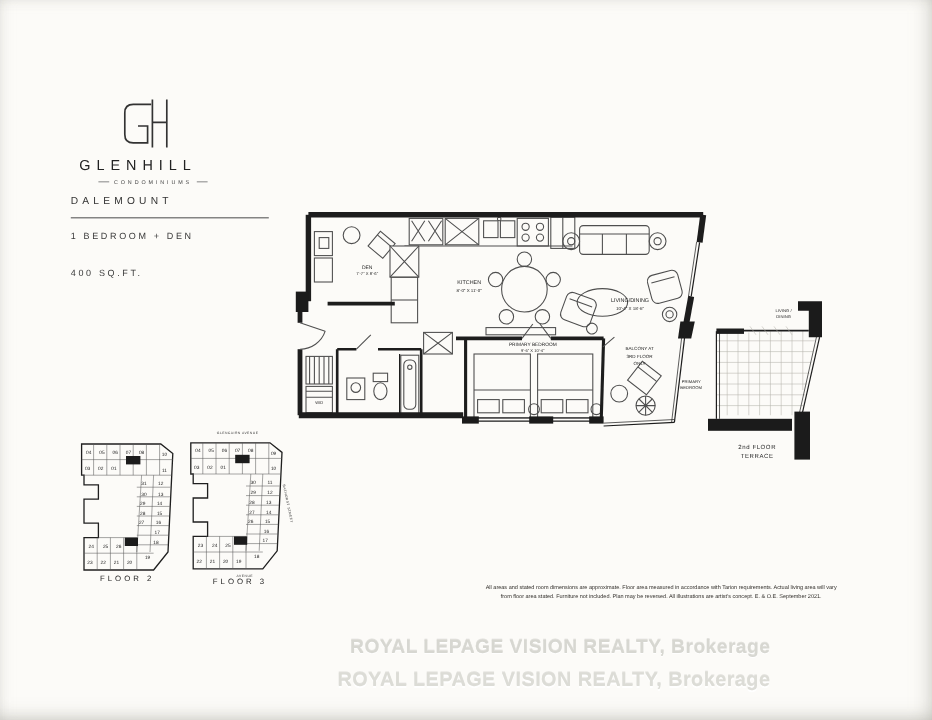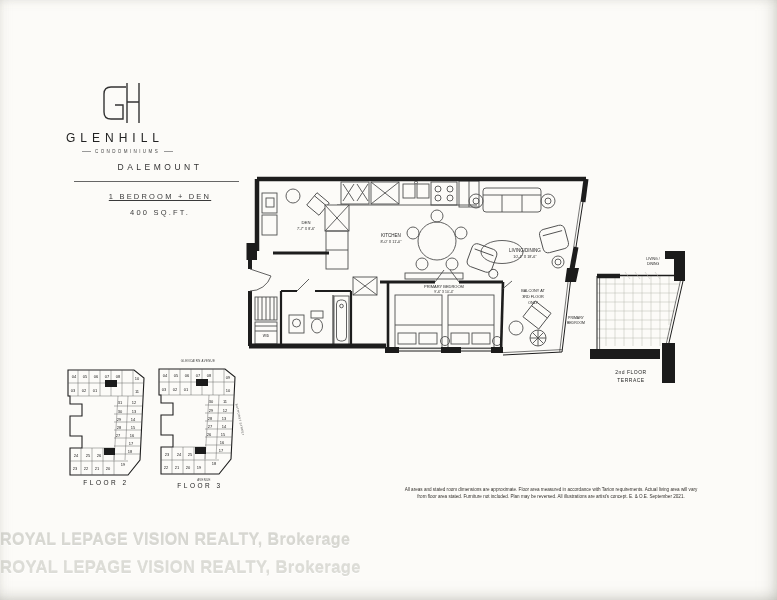--- a/index.html
+++ b/index.html
@@ -10,24 +10,24 @@
                    inset -12px 0 18px -12px rgba(160,160,150,.55),
                    inset 0 8px 12px -10px rgba(190,190,182,.4),
                    inset 10px 0 14px -12px rgba(190,190,182,.35);}
   
   .brand{position:absolute;left:66px;top:80px;width:175px;color:#2e2e2e;}
   .monogram{margin-left:30px;display:block;}
   .brand-name{font-size:12px;letter-spacing:5px;margin-top:5px;font-weight:400;color:#222;}
   .brand-tag{font-size:4.5px;letter-spacing:2.4px;color:#444;display:flex;align-items:center;gap:4px;margin-top:4px;margin-left:16px;}
   .brand-tag i{display:block;width:9px;border-top:1px solid #999;height:0;}
   
-  .unit-info{position:absolute;left:74px;top:162px;width:172px;color:#3a3a3a;text-align:center;}
+  .unit-info{position:absolute;left:59px;top:162px;width:172px;color:#3a3a3a;}
   .unit-name{font-size:8.5px;letter-spacing:3.5px;color:#333;}
   .rule{border-top:1px solid #666;width:165px;margin:9px 0 10px;}
-  .unit-type{font-size:7.5px;letter-spacing:2.2px;margin-bottom:7px;text-decoration:underline;}
+  .unit-type{font-size:7.5px;letter-spacing:2.2px;margin-bottom:22px;}
   .unit-area{font-size:7.5px;letter-spacing:2.2px;}
   
   .plan{position:absolute;left:245px;top:165px;}
   .kp2{position:absolute;left:62px;top:364px;}
   .kp3{position:absolute;left:152px;top:358px;}
   .floor-label{position:absolute;font-size:6.5px;letter-spacing:2.5px;color:#222;width:88px;text-align:center;}
   .fl2{left:62px;top:479px;}
   .fl3{left:156px;top:482px;}
   
   svg .k{stroke:#1d1d1d;fill:none;}
@@ -39,21 +39,21 @@
   svg .lbl{fill:#1f1f1f;text-anchor:middle;}
   svg .num{fill:#1a1a1a;text-anchor:middle;font-size:4px;}
   svg .street{fill:#333;text-anchor:middle;font-size:2.8px;letter-spacing:.4px;}
   .kpline{stroke:#5a5a5a;stroke-width:.45;fill:none;}
   .kpout{stroke:#1f1f1f;stroke-width:1.1;fill:#fcfbf8;}
   
   .disclaimer{position:absolute;left:399px;top:487px;width:304px;text-align:center;
               font-size:4.6px;line-height:6.6px;color:#33302c;}
   .disclaimer span{display:block;white-space:nowrap;}
   
-  .watermark{position:absolute;left:0;width:642px;text-align:left;font-weight:bold;
+  .watermark{position:absolute;left:0;width:642px;text-align:right;font-weight:bold;
              font-size:16px;letter-spacing:.4px;color:#d7d7d1;
              text-shadow:0 1px 0 rgba(255,255,255,.9),0 -1px 0 rgba(200,200,194,.5);}
   .wm1{top:531px;}
   .wm2{top:558px;font-size:16.5px;color:#dcdcd6;}
 </style>
 </head>
 <body>
 
 <div class="page">
 

